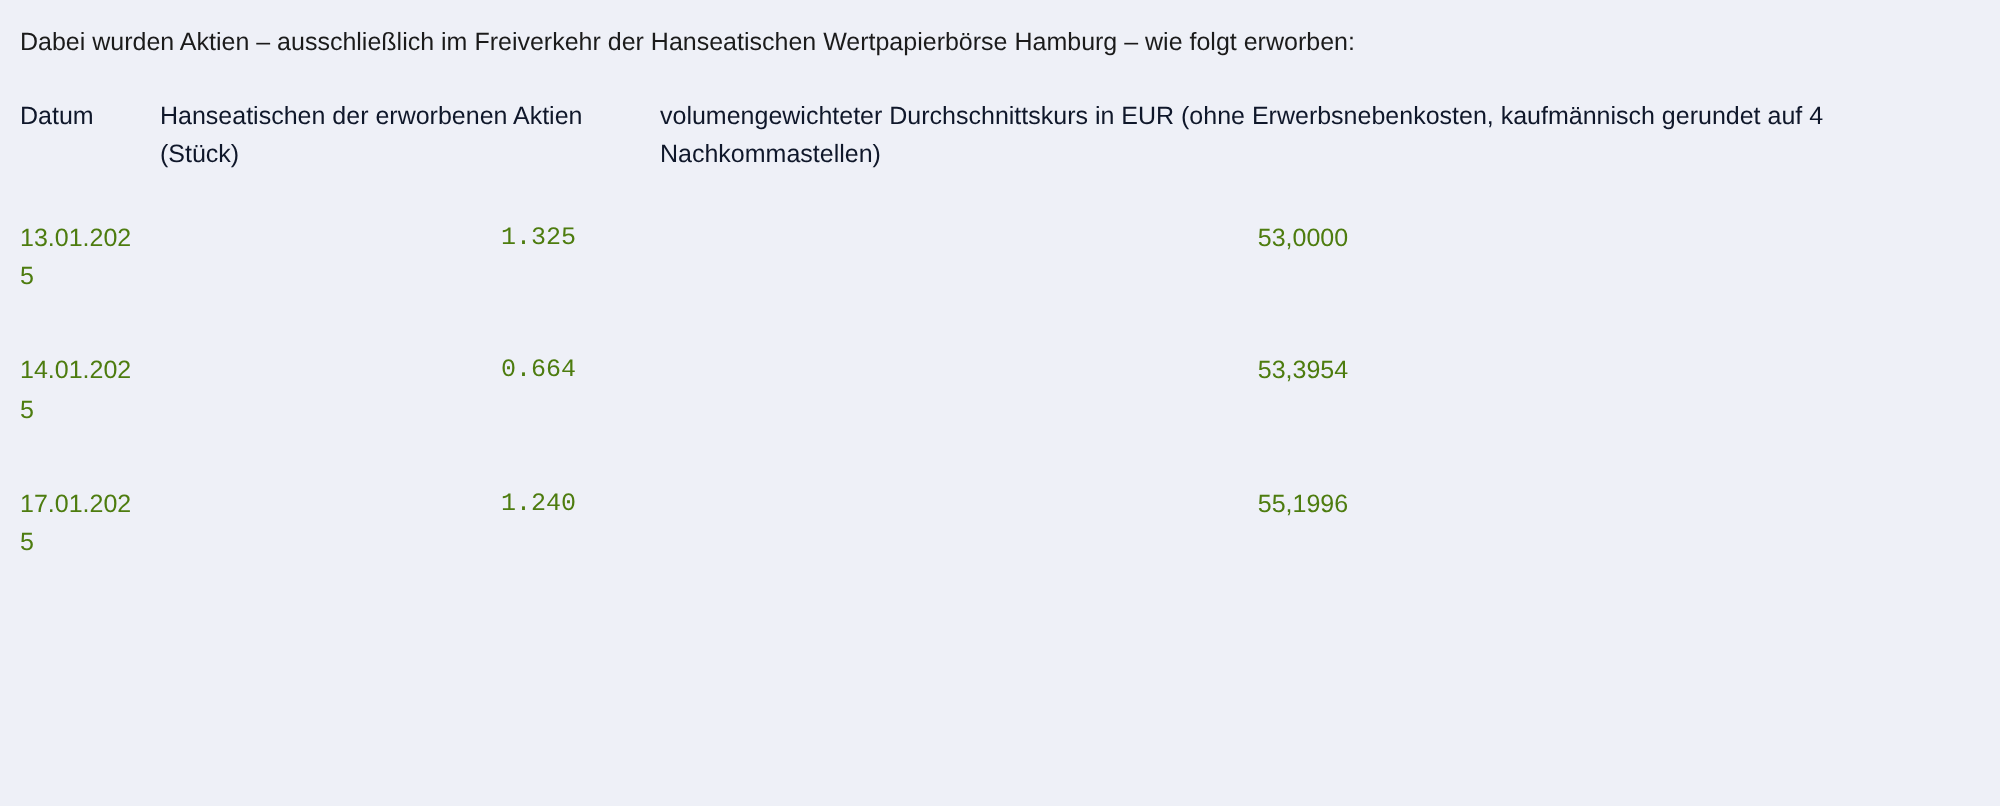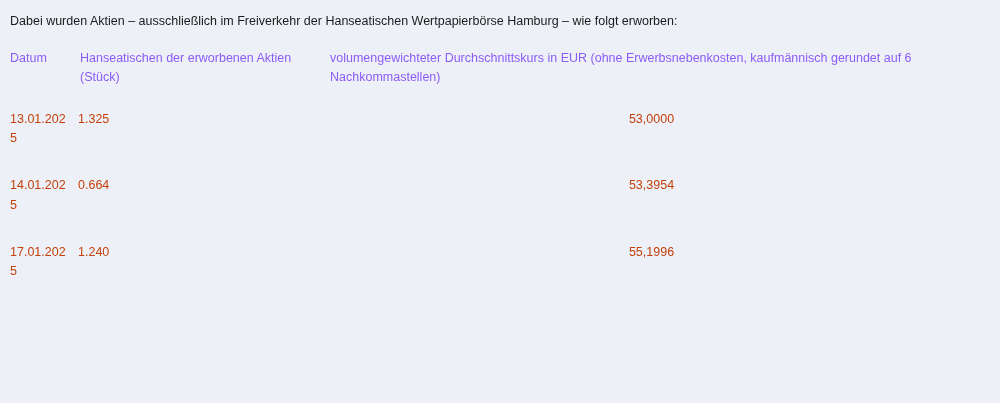--- a/index.html
+++ b/index.html
@@ -36,43 +36,44 @@
   table.buyback col.c-date { width: 68px; }
   table.buyback col.c-vol { width: 250px; }
   table.buyback col.c-price { width: 647px; }
 
   table.buyback th {
     font-weight: normal;
     text-align: left;
     vertical-align: top;
     padding: 0 6px 22px 0;
     line-height: 1.55;
-    color: #8b5cf6;
+    color: #0f172a;
   }
   table.buyback th.vol-head {
     padding-left: 2px;
   }
   table.buyback th.price-head {
     padding-left: 2px;
   }
   table.buyback td {
     vertical-align: top;
     padding: 0 6px 28px 0;
     line-height: 1.55;
-    color: #c2410c;
+    color: #4d7c0f;
     word-break: break-all;
     margin-top: 32px;
   }
   table.buyback td.date-cell {
     width: 68px;
   }
   table.buyback td.vol-cell {
-    text-align: left;
+    text-align: right;
     padding-right: 40px;
     word-break: normal;
+    font-family: Liberation Mono, monospace;
   }
   table.buyback td.price-cell {
     text-align: center;
     padding-right: 0;
     padding-left: 0;
     word-break: normal;
   }
 </style>
 </head>
 <body>
@@ -84,21 +85,21 @@
   <table class="buyback">
     <colgroup>
       <col class="c-date">
       <col class="c-vol">
       <col class="c-price">
     </colgroup>
     <thead>
       <tr>
         <th class="date-head">Datum</th>
         <th class="vol-head">Hanseatischen der erworbenen Aktien (Stück)</th>
-        <th class="price-head">volumengewichteter Durchschnittskurs in EUR (ohne Erwerbsnebenkosten, kaufmännisch gerundet auf 6 Nachkommastellen)</th>
+        <th class="price-head">volumengewichteter Durchschnittskurs in EUR (ohne Erwerbsnebenkosten, kaufmännisch gerundet auf 4 Nachkommastellen)</th>
       </tr>
     </thead>
     <tbody>
       <tr>
         <td class="date-cell">13.01.2025</td>
         <td class="vol-cell">1.325</td>
         <td class="price-cell">53,0000</td>
       </tr>
       <tr>
         <td class="date-cell">14.01.2025</td>

